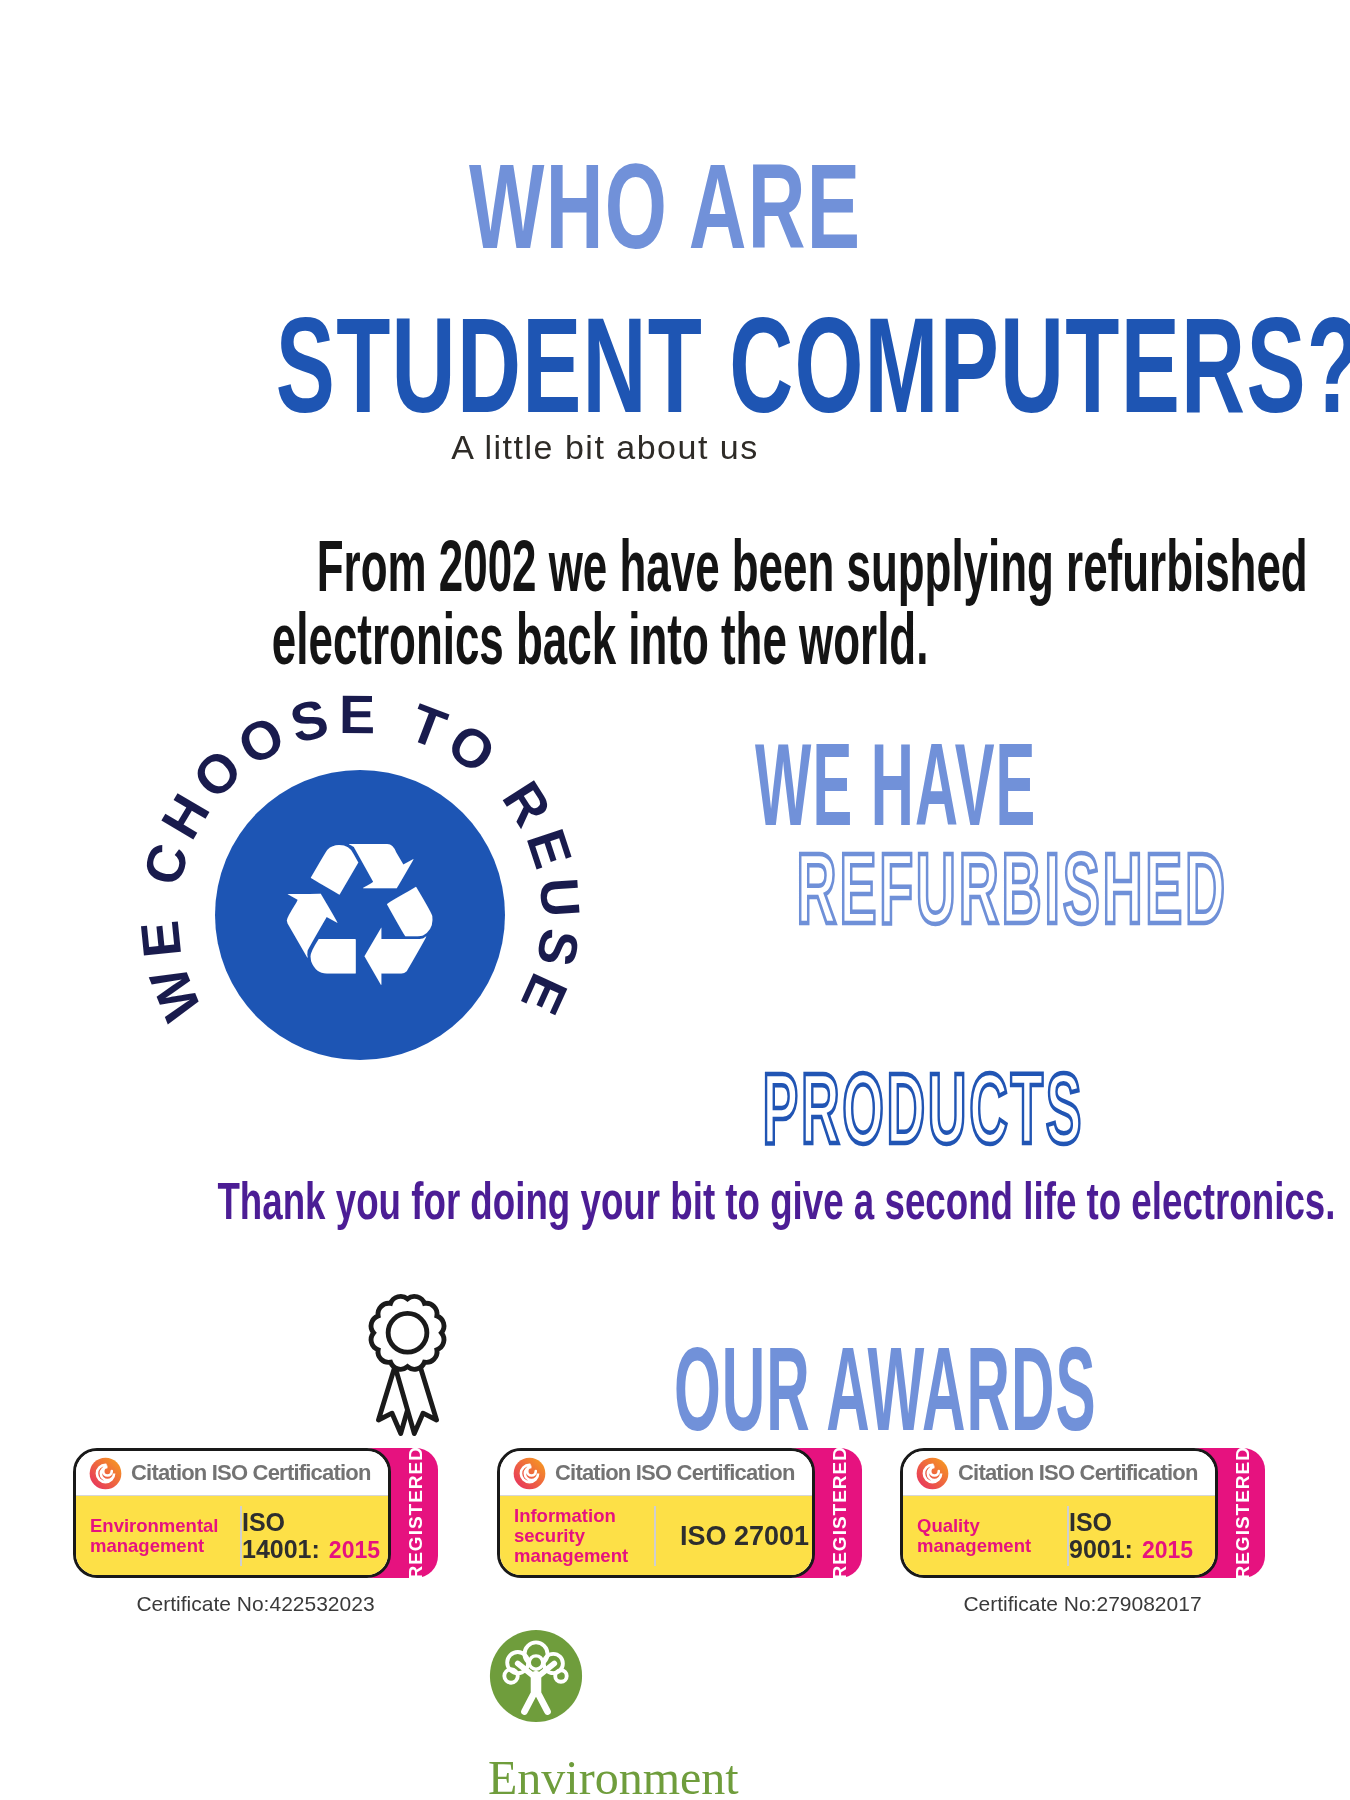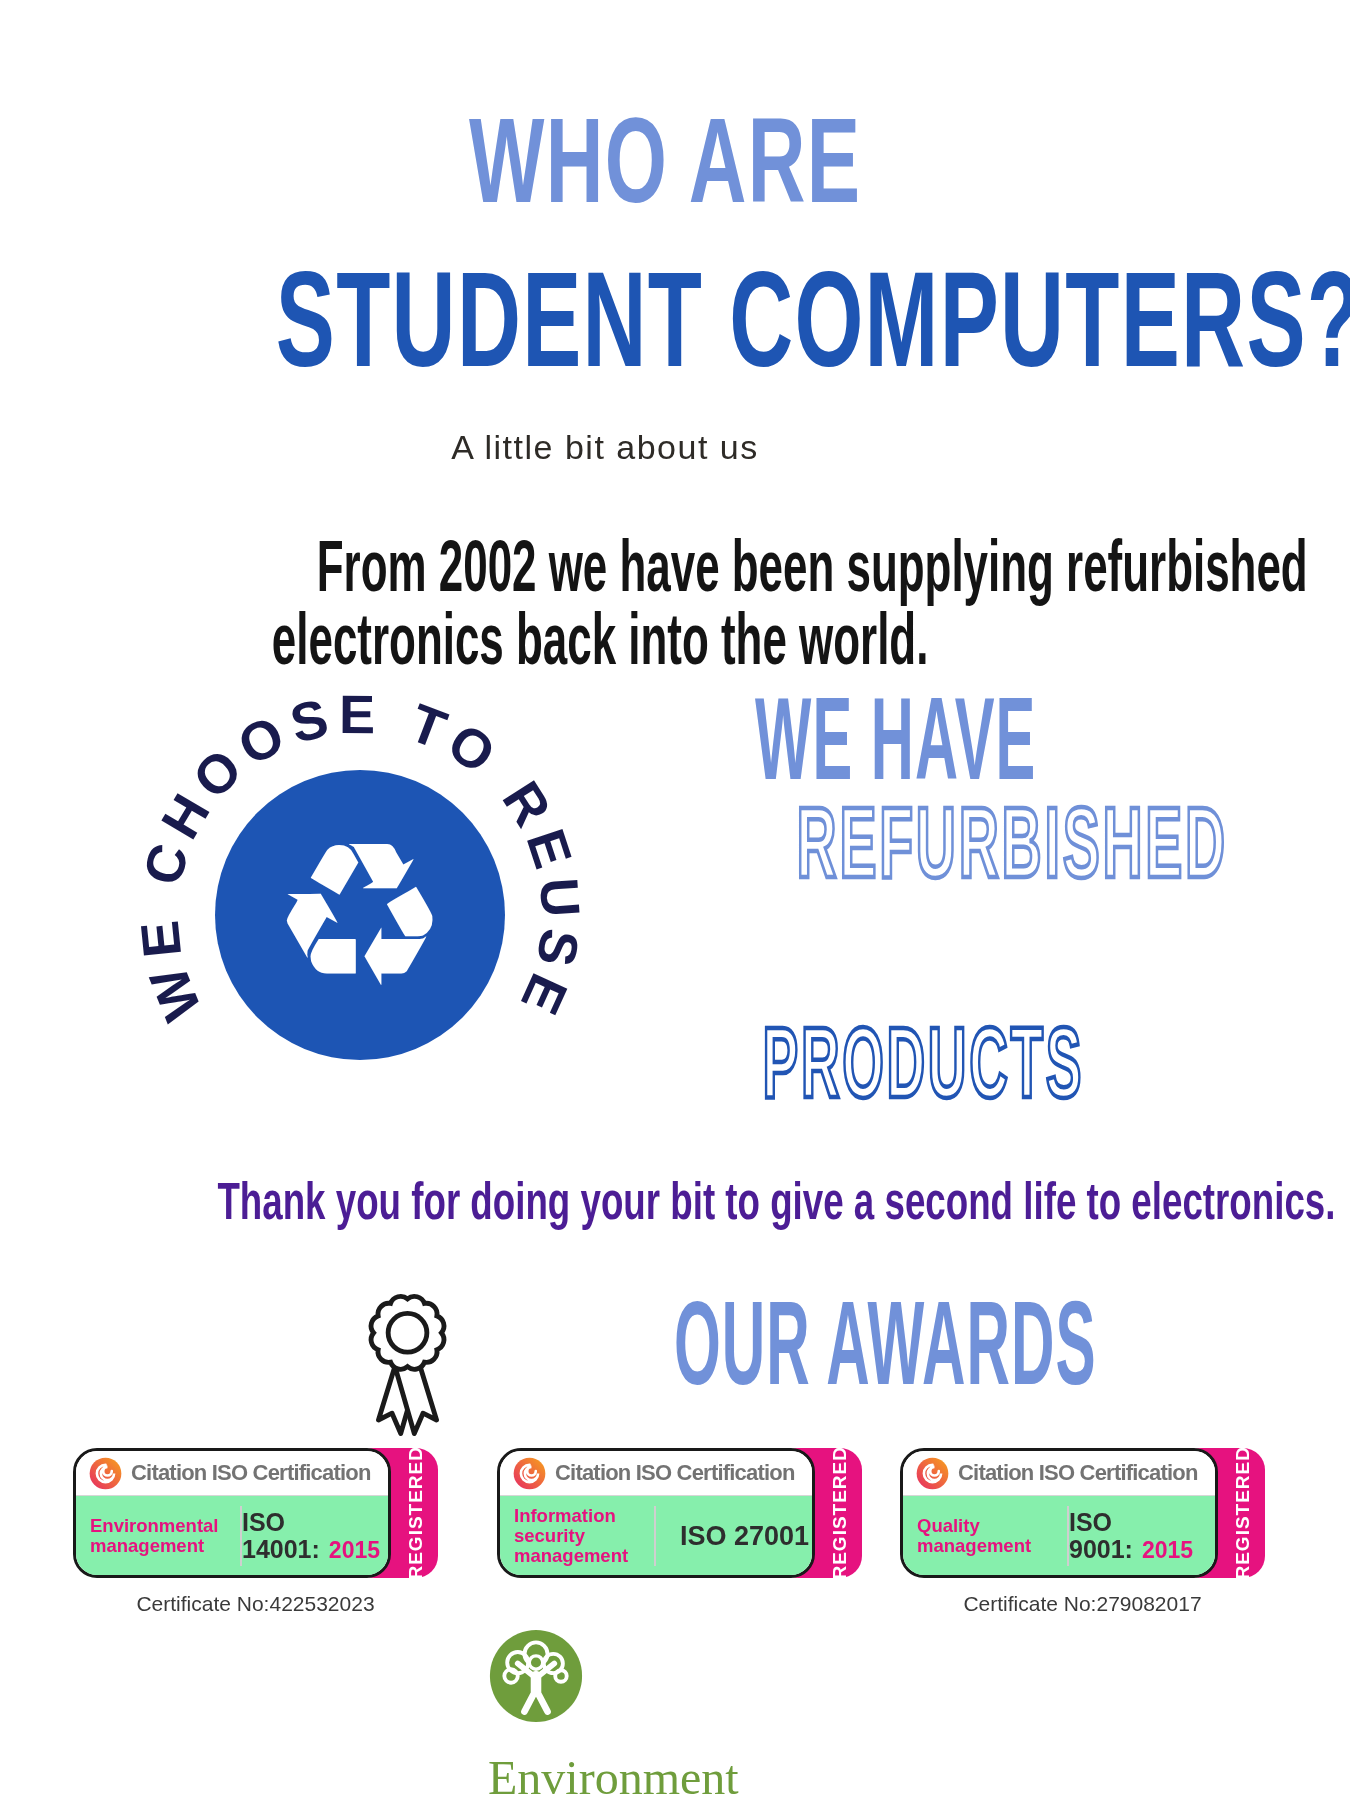--- a/index.html
+++ b/index.html
@@ -1,20 +1,20 @@
 <!DOCTYPE html>
 <html><head>
 <meta charset="utf-8">
 <style>
   html,body{margin:0;padding:0;background:#fff;}
   .canvas{position:relative;width:1350px;height:1800px;background:#ffffff;overflow:hidden;
           font-family:"Liberation Sans",sans-serif;}
   .abs{position:absolute;}
   .ctr{text-align:center;}
-  .disp{font-weight:bold;line-height:1;white-space:nowrap;}
+  .disp{font-weight:bold;line-height:1;white-space:nowrap;margin-top:46px;}
   .sq{display:inline-block;transform:scaleX(var(--sx));white-space:nowrap;}
 
   
   .t-who{top:100px;left:0;width:1330px;font-size:121px;color:#7191d9;letter-spacing:2px;}
   .t-student{top:252px;left:-9px;width:1386px;font-size:135px;color:#1e55b3;letter-spacing:2px;}
   .subtitle{top:396px;left:0;width:1210px;font-size:34px;color:#2e2b27;letter-spacing:1.5px;margin-top:32px;}
   .about{top:482px;left:0;width:1200px;font-size:72px;line-height:73px;font-weight:bold;color:#141414;margin-top:48px;}
 
   
   .reuse-svg{left:110px;top:655px;}
@@ -36,21 +36,21 @@
   .badge{position:absolute;top:1448px;width:365px;height:130px;}
   .b1{left:73px;} .b2{left:497px;} .b3{left:900px;}
   .strip{position:absolute;right:0;top:0;height:130px;width:86px;background:#e6127f;border-radius:22px;
          display:flex;align-items:center;justify-content:flex-end;}
   .strip span{writing-mode:vertical-rl;transform:rotate(180deg);color:#fff;font-weight:bold;
               font-size:19px;letter-spacing:1px;margin-right:11px;}
   .bbody{position:absolute;left:0;top:0;width:318px;height:130px;background:#fff;border:3px solid #191919;
          border-radius:24px;overflow:hidden;box-sizing:border-box;}
   .bhead{height:44px;display:flex;align-items:center;gap:9px;padding-left:13px;background:#fff;}
   .brand{font-size:22px;font-weight:bold;color:#737373;letter-spacing:-0.8px;white-space:nowrap;}
-  .blower{height:80px;background:#86efac;border-top:1px solid #d7d7d7;display:flex;align-items:center;}
+  .blower{height:80px;background:#fde047;border-top:1px solid #d7d7d7;display:flex;align-items:center;}
   .bcat{width:150px;padding-left:14px;color:#e6127f;font-weight:bold;font-size:18.5px;line-height:20px;}
   .b2 .bcat{width:140px;}
   .bdiv{width:2px;height:60px;background:#cfcfcf;flex:none;}
   .biso{padding-left:0;color:#2e2e2e;font-weight:bold;font-size:25px;line-height:27px;white-space:nowrap;}
   .biso .year{color:#e6127f;margin-left:9px;font-size:23px;}
   .biso.one{font-size:27px;padding-left:24px;}
   .cert{position:absolute;top:144px;left:0;width:100%;text-align:center;font-size:21px;color:#3a3a3a;}
 
   
   .ea{position:absolute;left:488px;top:1628px;display:flex;gap:29px;align-items:flex-start;flex-direction:column;}

